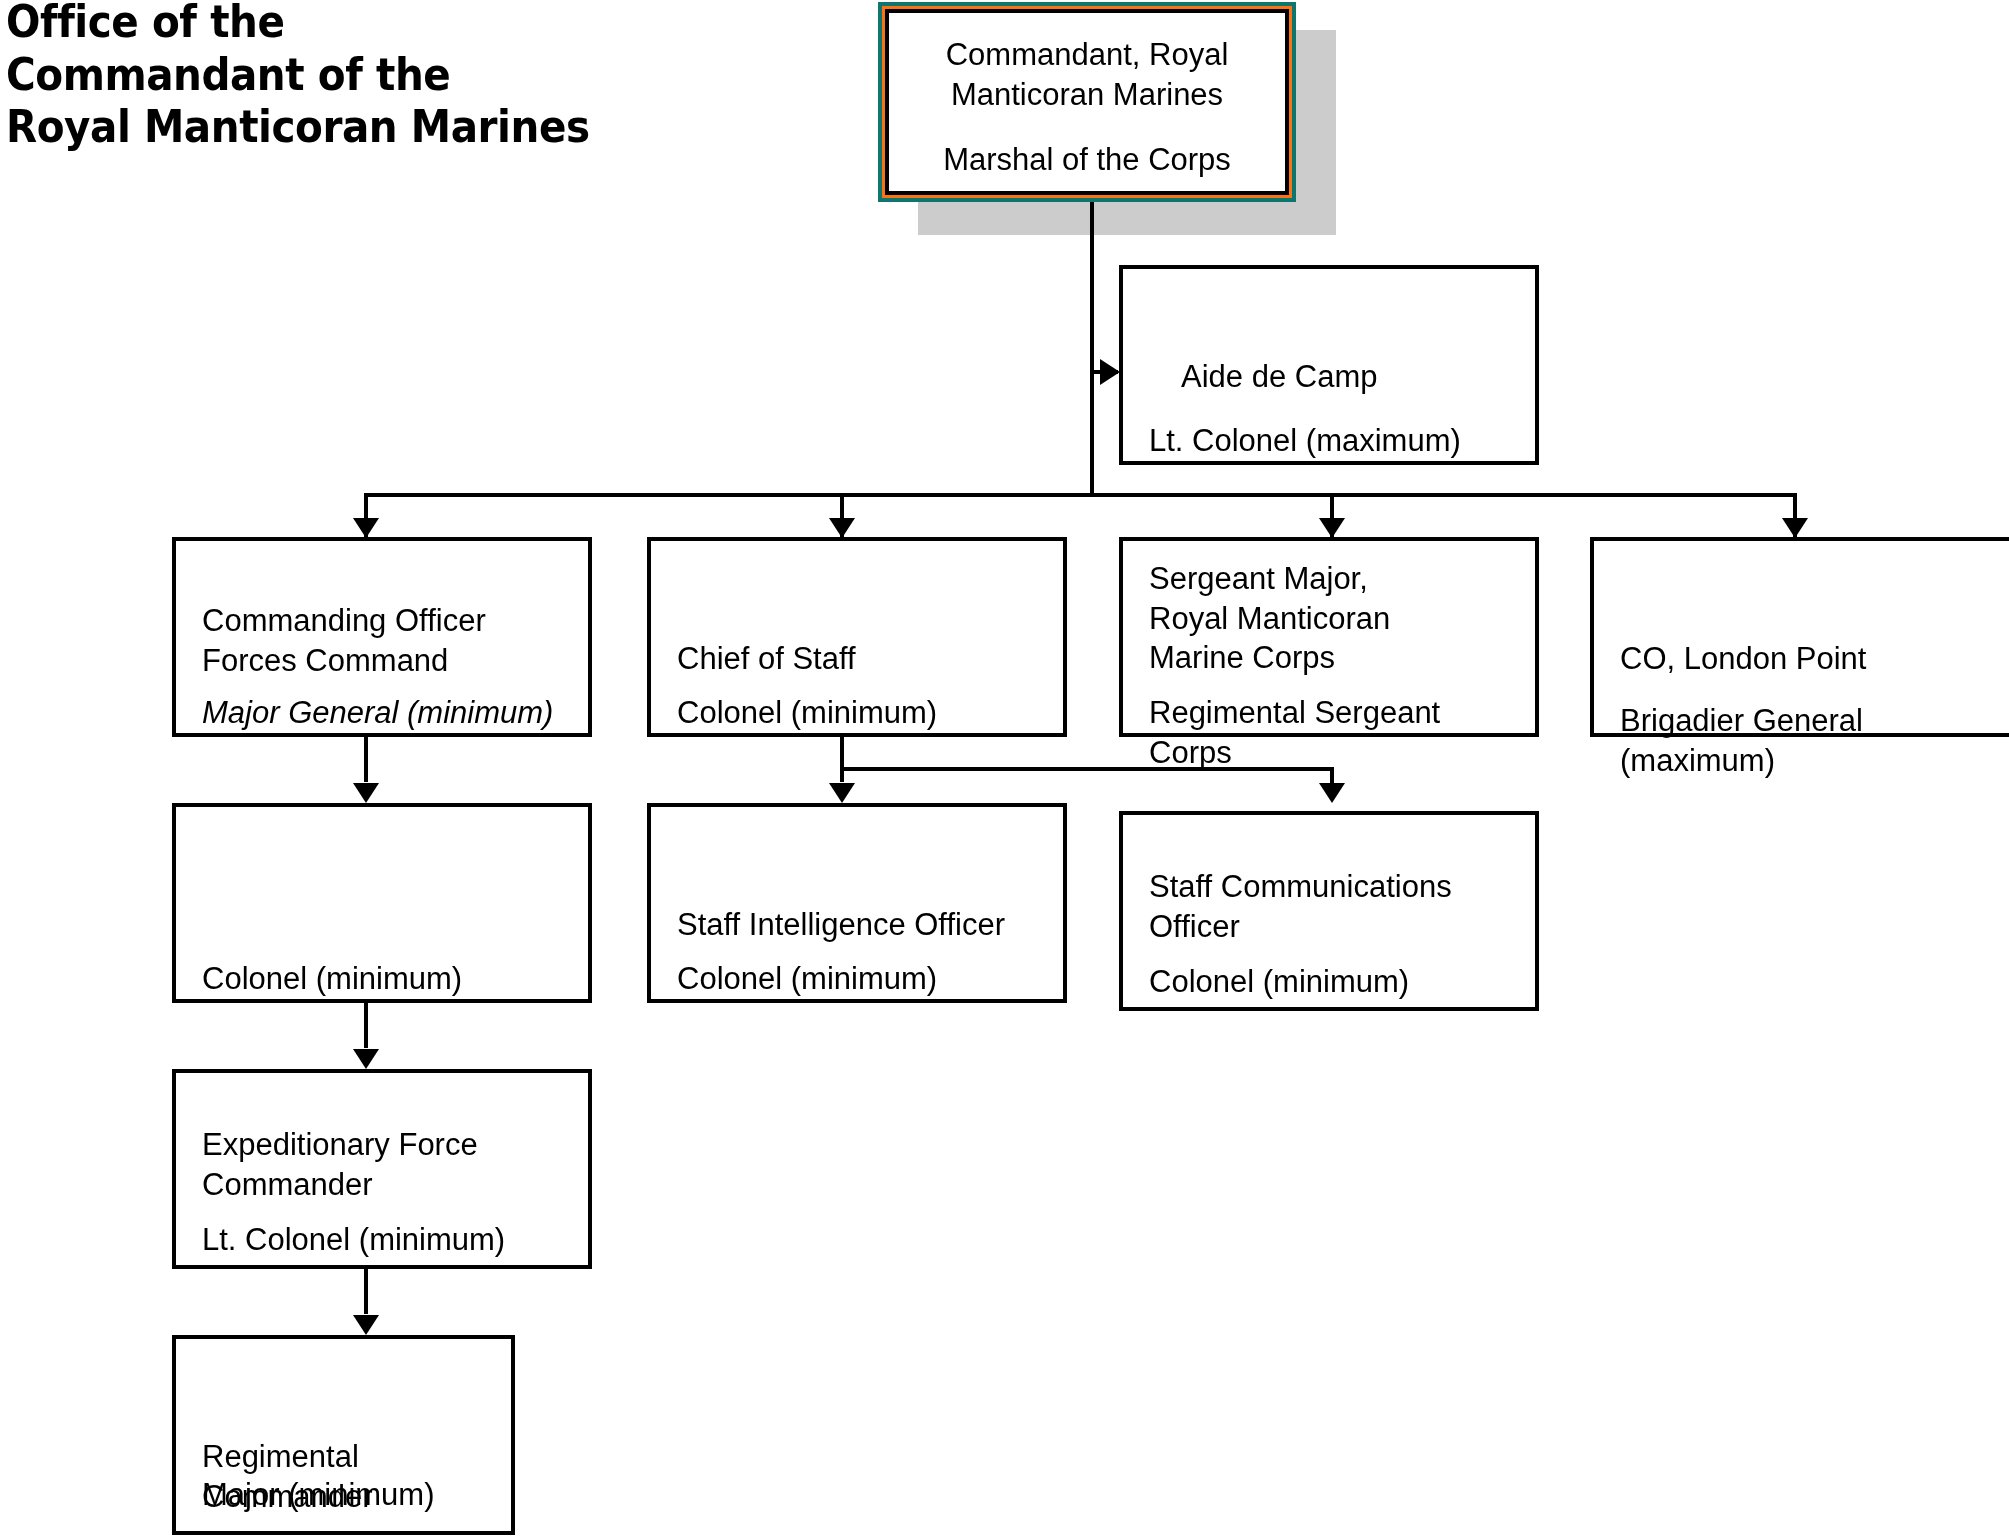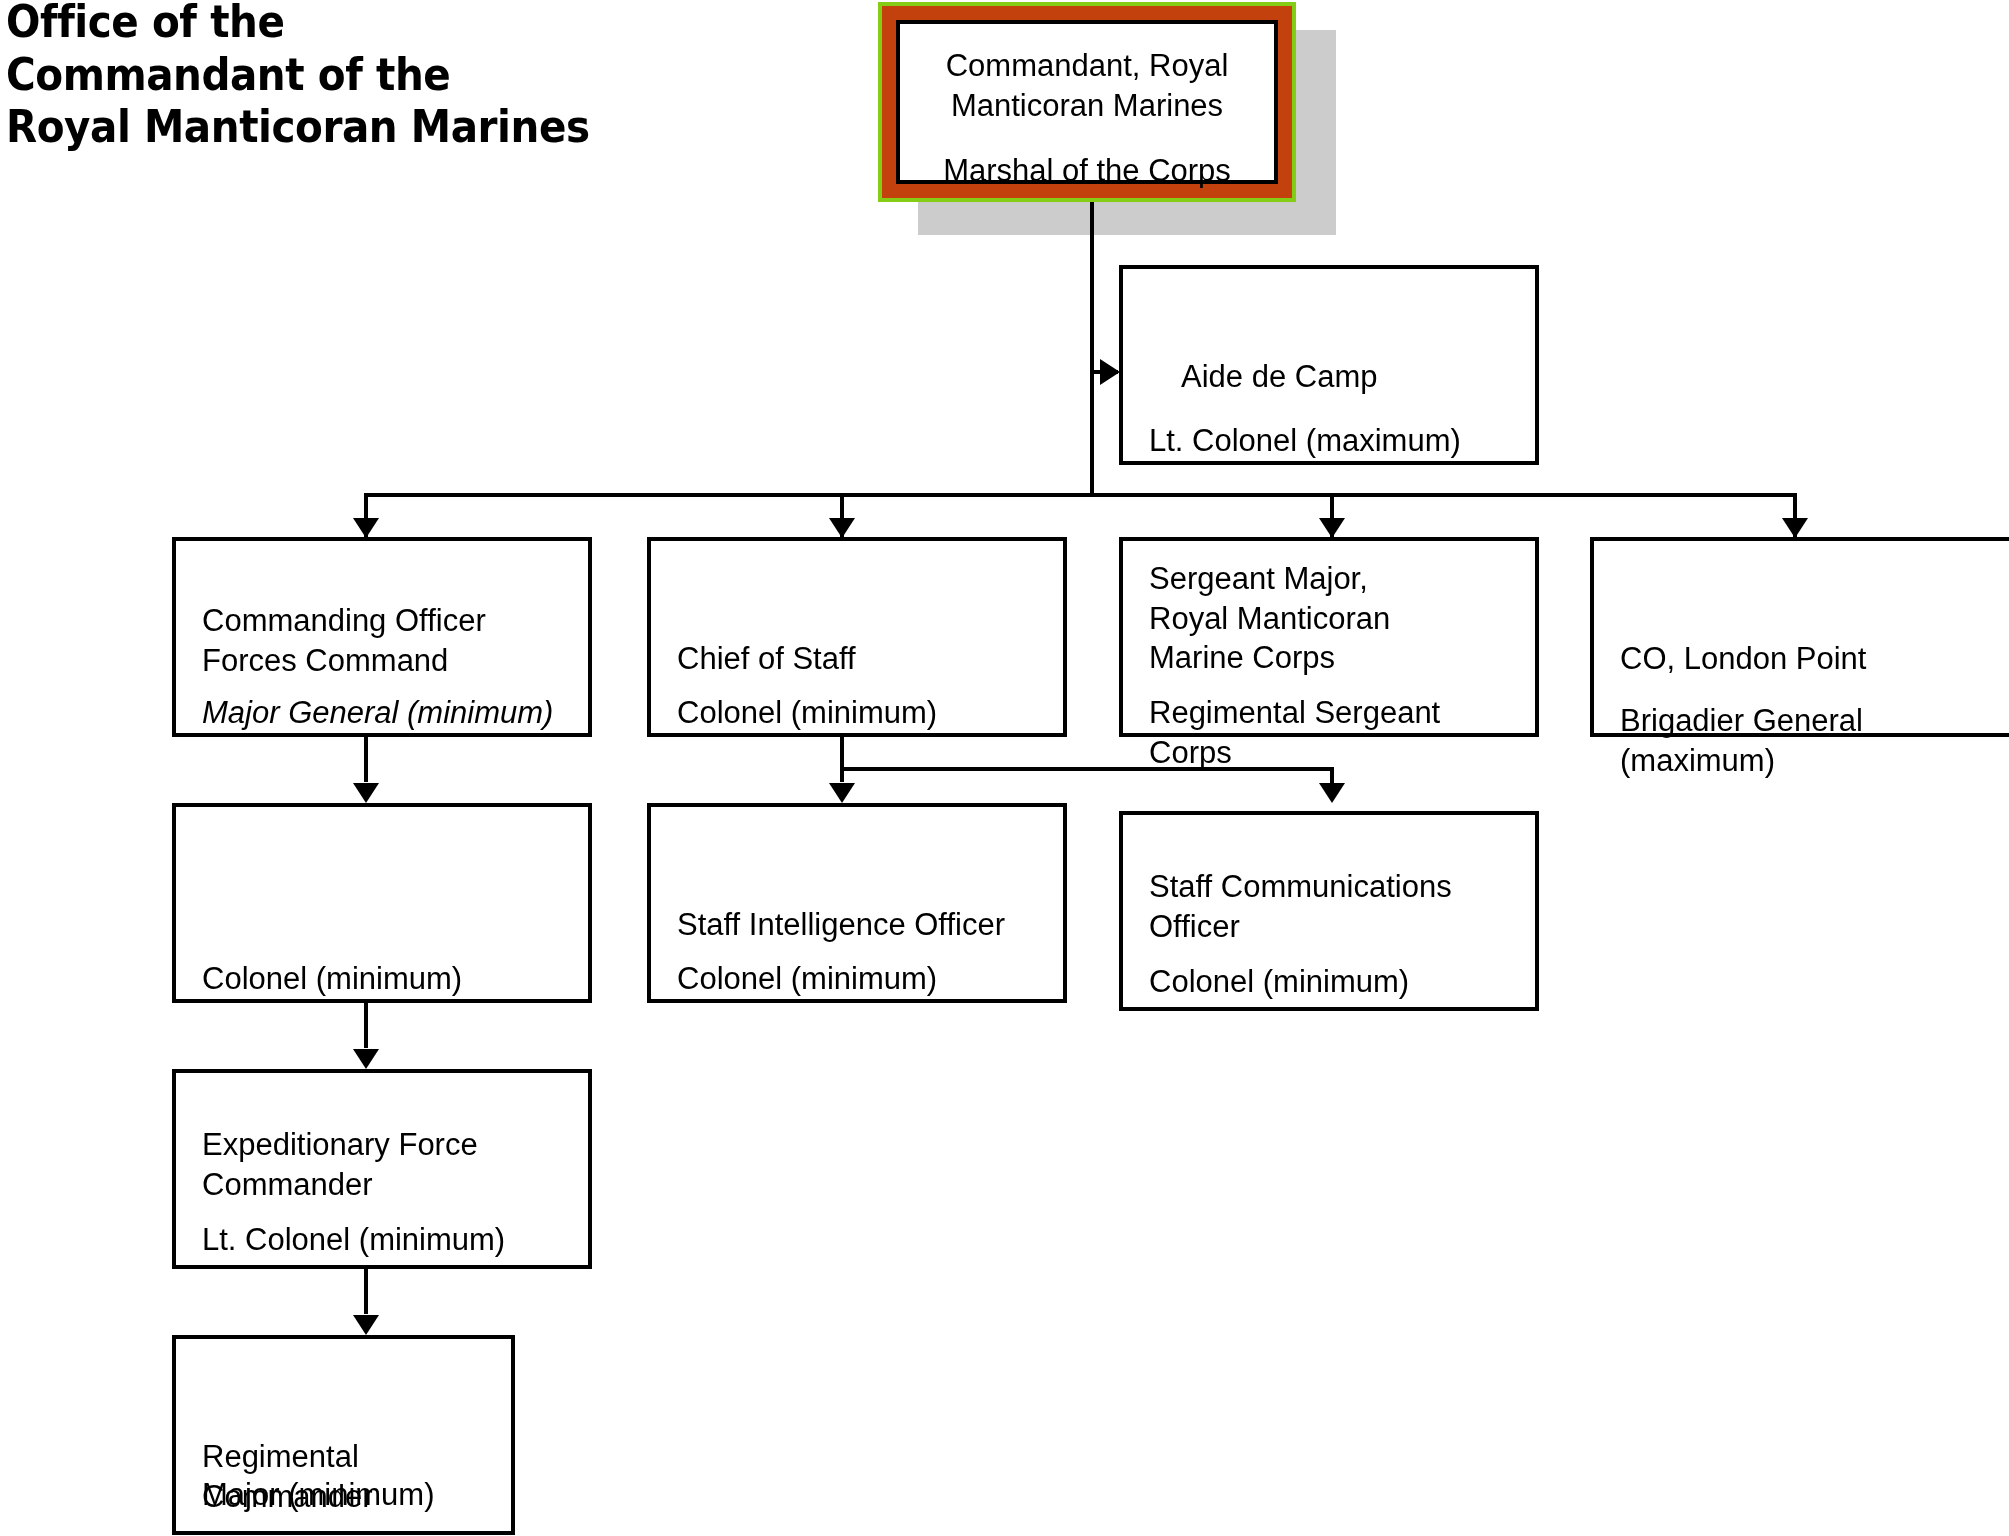--- a/index.html
+++ b/index.html
@@ -85,23 +85,23 @@
   }
 
   
   .root-shadow {
     position: absolute;
     background: #cccccc;
   }
   .root {
     position: absolute;
     box-sizing: border-box;
-    background: #c2410c;
-    border: 4px solid #84cc16;
-    padding: 14px;
+    background: #f97316;
+    border: 4px solid #0f766e;
+    padding: 3px;
   }
   .root-inner {
     box-sizing: border-box;
     width: 100%;
     height: 100%;
     border: 4px solid #000000;
     background: #ffffff;
     position: relative;
   }
   .root-inner .rtxt {

